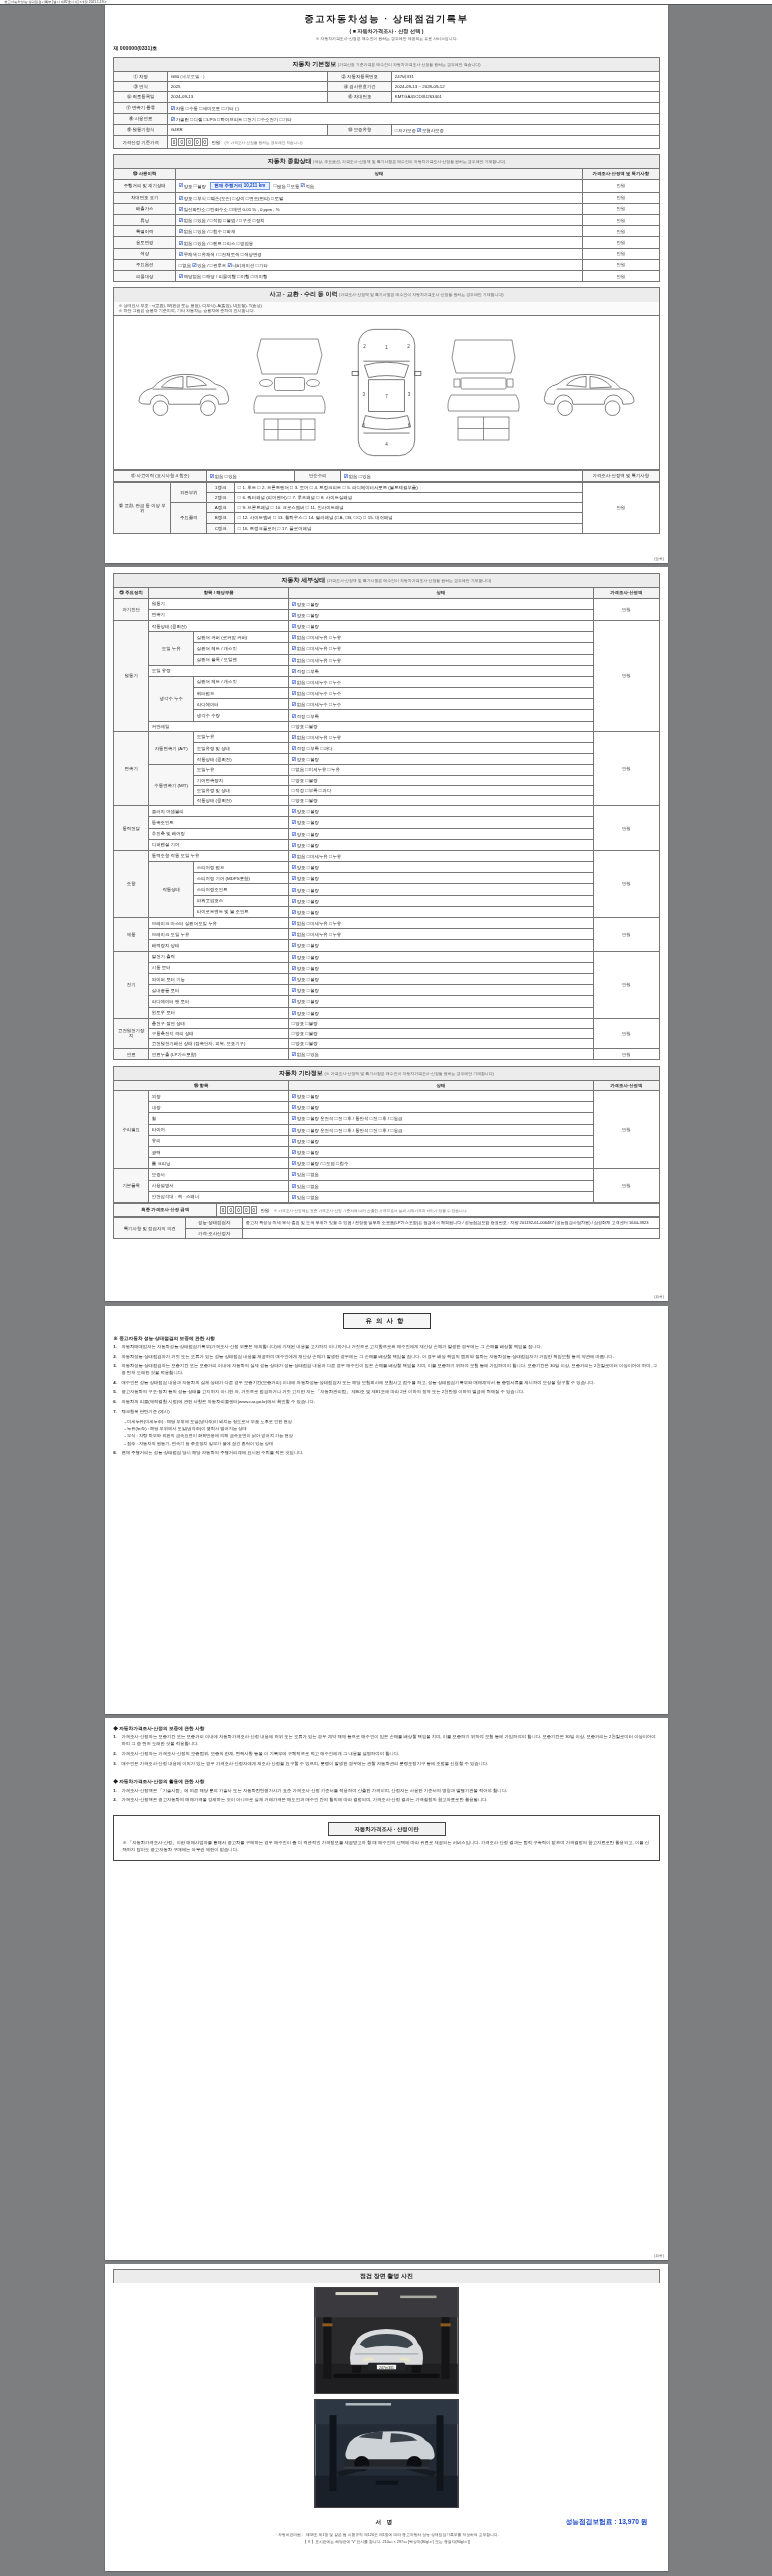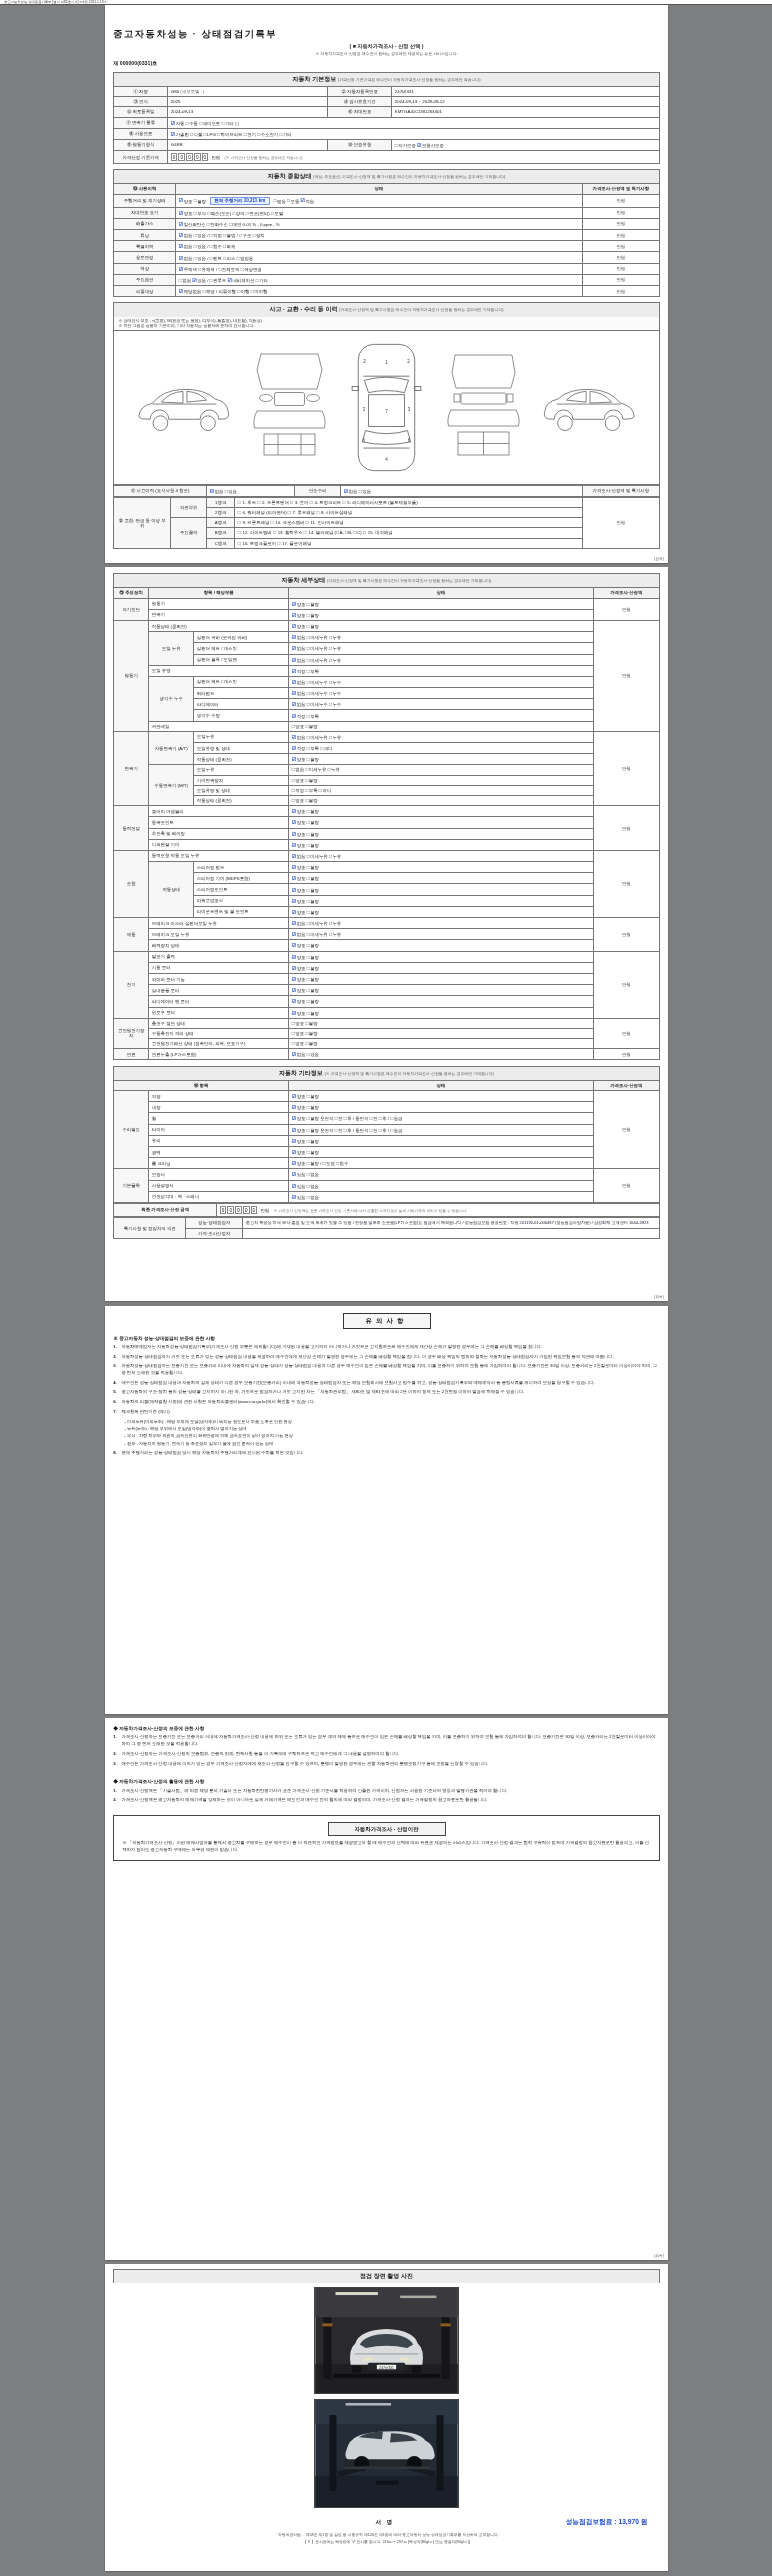--- a/index.html
+++ b/index.html
@@ -5,21 +5,21 @@
 *{box-sizing:border-box;margin:0;padding:0}
 html,body{width:773px;height:2576px}
 body{background:#7d7e80;font-family:"Liberation Sans",sans-serif;color:#1a1a1a;position:relative;overflow:hidden}
 .strip{position:absolute;top:0;left:0;width:100%;height:4.6px;background:#fff;font-size:3.3px;line-height:4.6px;padding:0 4.1px;color:#333;border-bottom:0.5px solid #555}
 .panel{position:absolute;left:105px;width:563px;background:#fff;box-shadow:0 0.5px 1.5px rgba(0,0,0,.45);padding:5.2px 8.2px}
 #p1{top:5.2px;height:558px}
 #p2{top:567px;height:734px}
 #p3{top:1306px;height:408px}
 #p4{top:1718px;height:542px}
 #p5{top:2264px;height:307px}
-.doc-title{font-size:9.3px;font-weight:bold;letter-spacing:1.5px;margin-top:18px}
+.doc-title{text-align:center;font-size:9.3px;font-weight:bold;letter-spacing:1.5px;margin-top:3px}
 .sel-line{text-align:center;font-size:5.2px;font-weight:bold;margin-top:2.1px}
 .sel-note{text-align:center;font-size:3.9px;color:#444;margin-top:1px}
 .doc-no{font-size:5.2px;font-weight:bold;margin:3.1px 0 1px}
 .secbar{border:0.5px solid #777;border-bottom:none;background:#ececec;text-align:center;font-weight:bold;font-size:6px;padding:2.1px 0;margin-top:5.2px}
 .secbar .note{font-weight:normal;font-size:3.9px;color:#555}
 table.t{width:100%;border-collapse:collapse;font-size:4.4px;table-layout:fixed}
 .t th,.t td{border:0.5px solid #777;padding:2.1px 2.6px;vertical-align:middle;word-wrap:break-word}
 .t th{background:#f2f2f2;font-weight:bold;text-align:center}
 .lbl{background:#f7f7f7;text-align:center}
 .price{text-align:center;color:#444}

